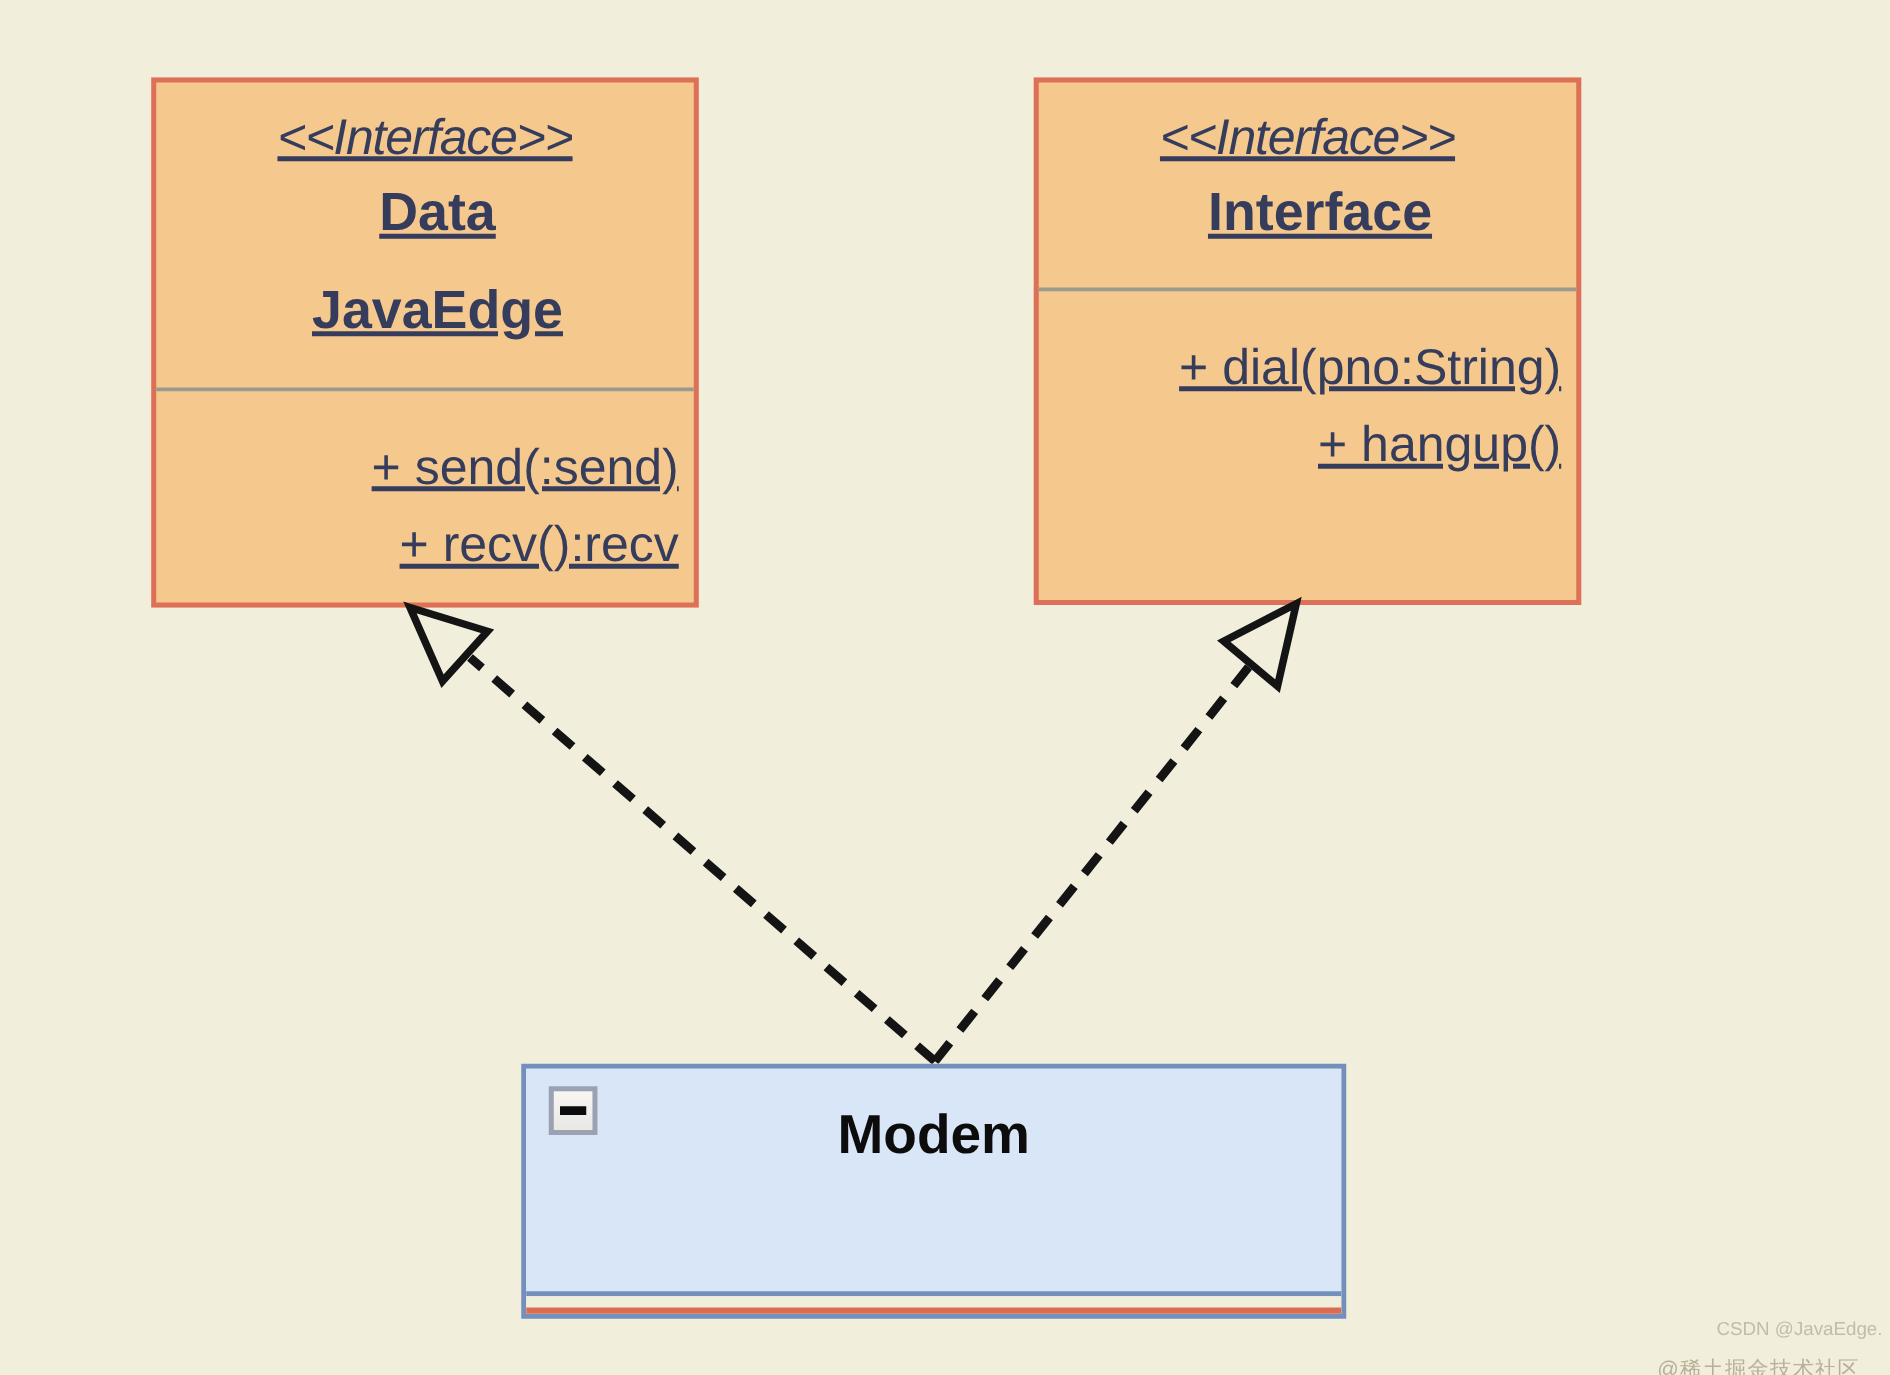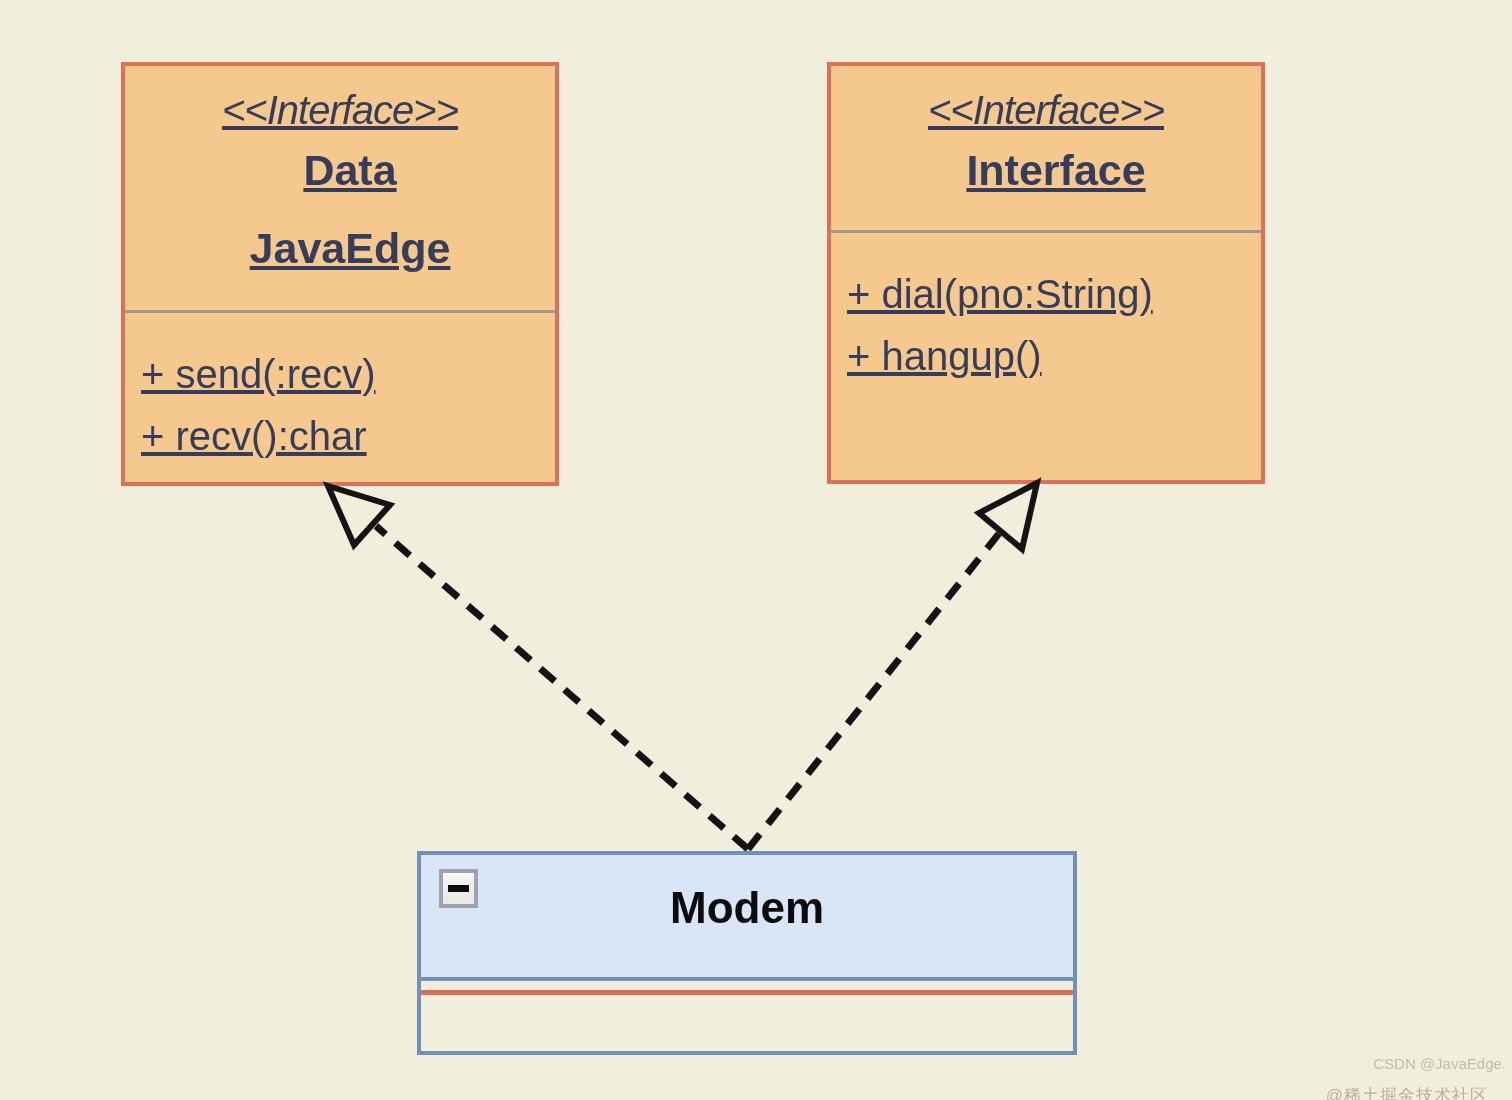--- a/index.html
+++ b/index.html
@@ -53,34 +53,34 @@
   }
   .iface-name + .iface-name{margin-top:30px;}
   .sep{
     height:3px;
     background:var(--separator);
   }
   .methods{
     padding:30px 12px 0 16px;
     font-size:40px;
     line-height:62px;
-    text-align:left;
+    text-align:right;
     white-space:nowrap;
   }
   .class-box{
     position:absolute;
     left:417px;top:851px;width:660px;height:204px;
     border:4px solid var(--class-border);
     background:var(--page-bg);
     display:flex;
     flex-direction:column;
   }
   .class-main{
     position:relative;
-    height:126px;
+    height:182px;
     background:var(--class-fill);
     border-bottom:4px solid var(--class-border);
   }
   .collapse-btn{
     position:absolute;
     left:18px;top:14px;
     width:39px;height:39px;
     background:linear-gradient(#f7f6f3,#e9e8e3);
     border:4px solid #9ba3b2;
     display:flex;align-items:center;justify-content:center;
@@ -133,22 +133,22 @@
 <body>
 
 <div class="iface-box" id="iface-datachannel">
   <div class="iface-header">
     <div class="stereotype">&lt;&lt;Interface&gt;&gt;</div>
     <div class="iface-name">Data</div>
     <div class="iface-name">JavaEdge</div>
   </div>
   <div class="sep"></div>
   <div class="methods">
-    <div>+ send(:recv)</div>
-    <div>+ recv():char</div>
+    <div>+ send(:send)</div>
+    <div>+ recv():recv</div>
   </div>
 </div>
 
 <div class="iface-box" id="iface-connection">
   <div class="iface-header">
     <div class="stereotype">&lt;&lt;Interface&gt;&gt;</div>
     <div class="iface-name">Interface</div>
   </div>
   <div class="sep"></div>
   <div class="methods">

